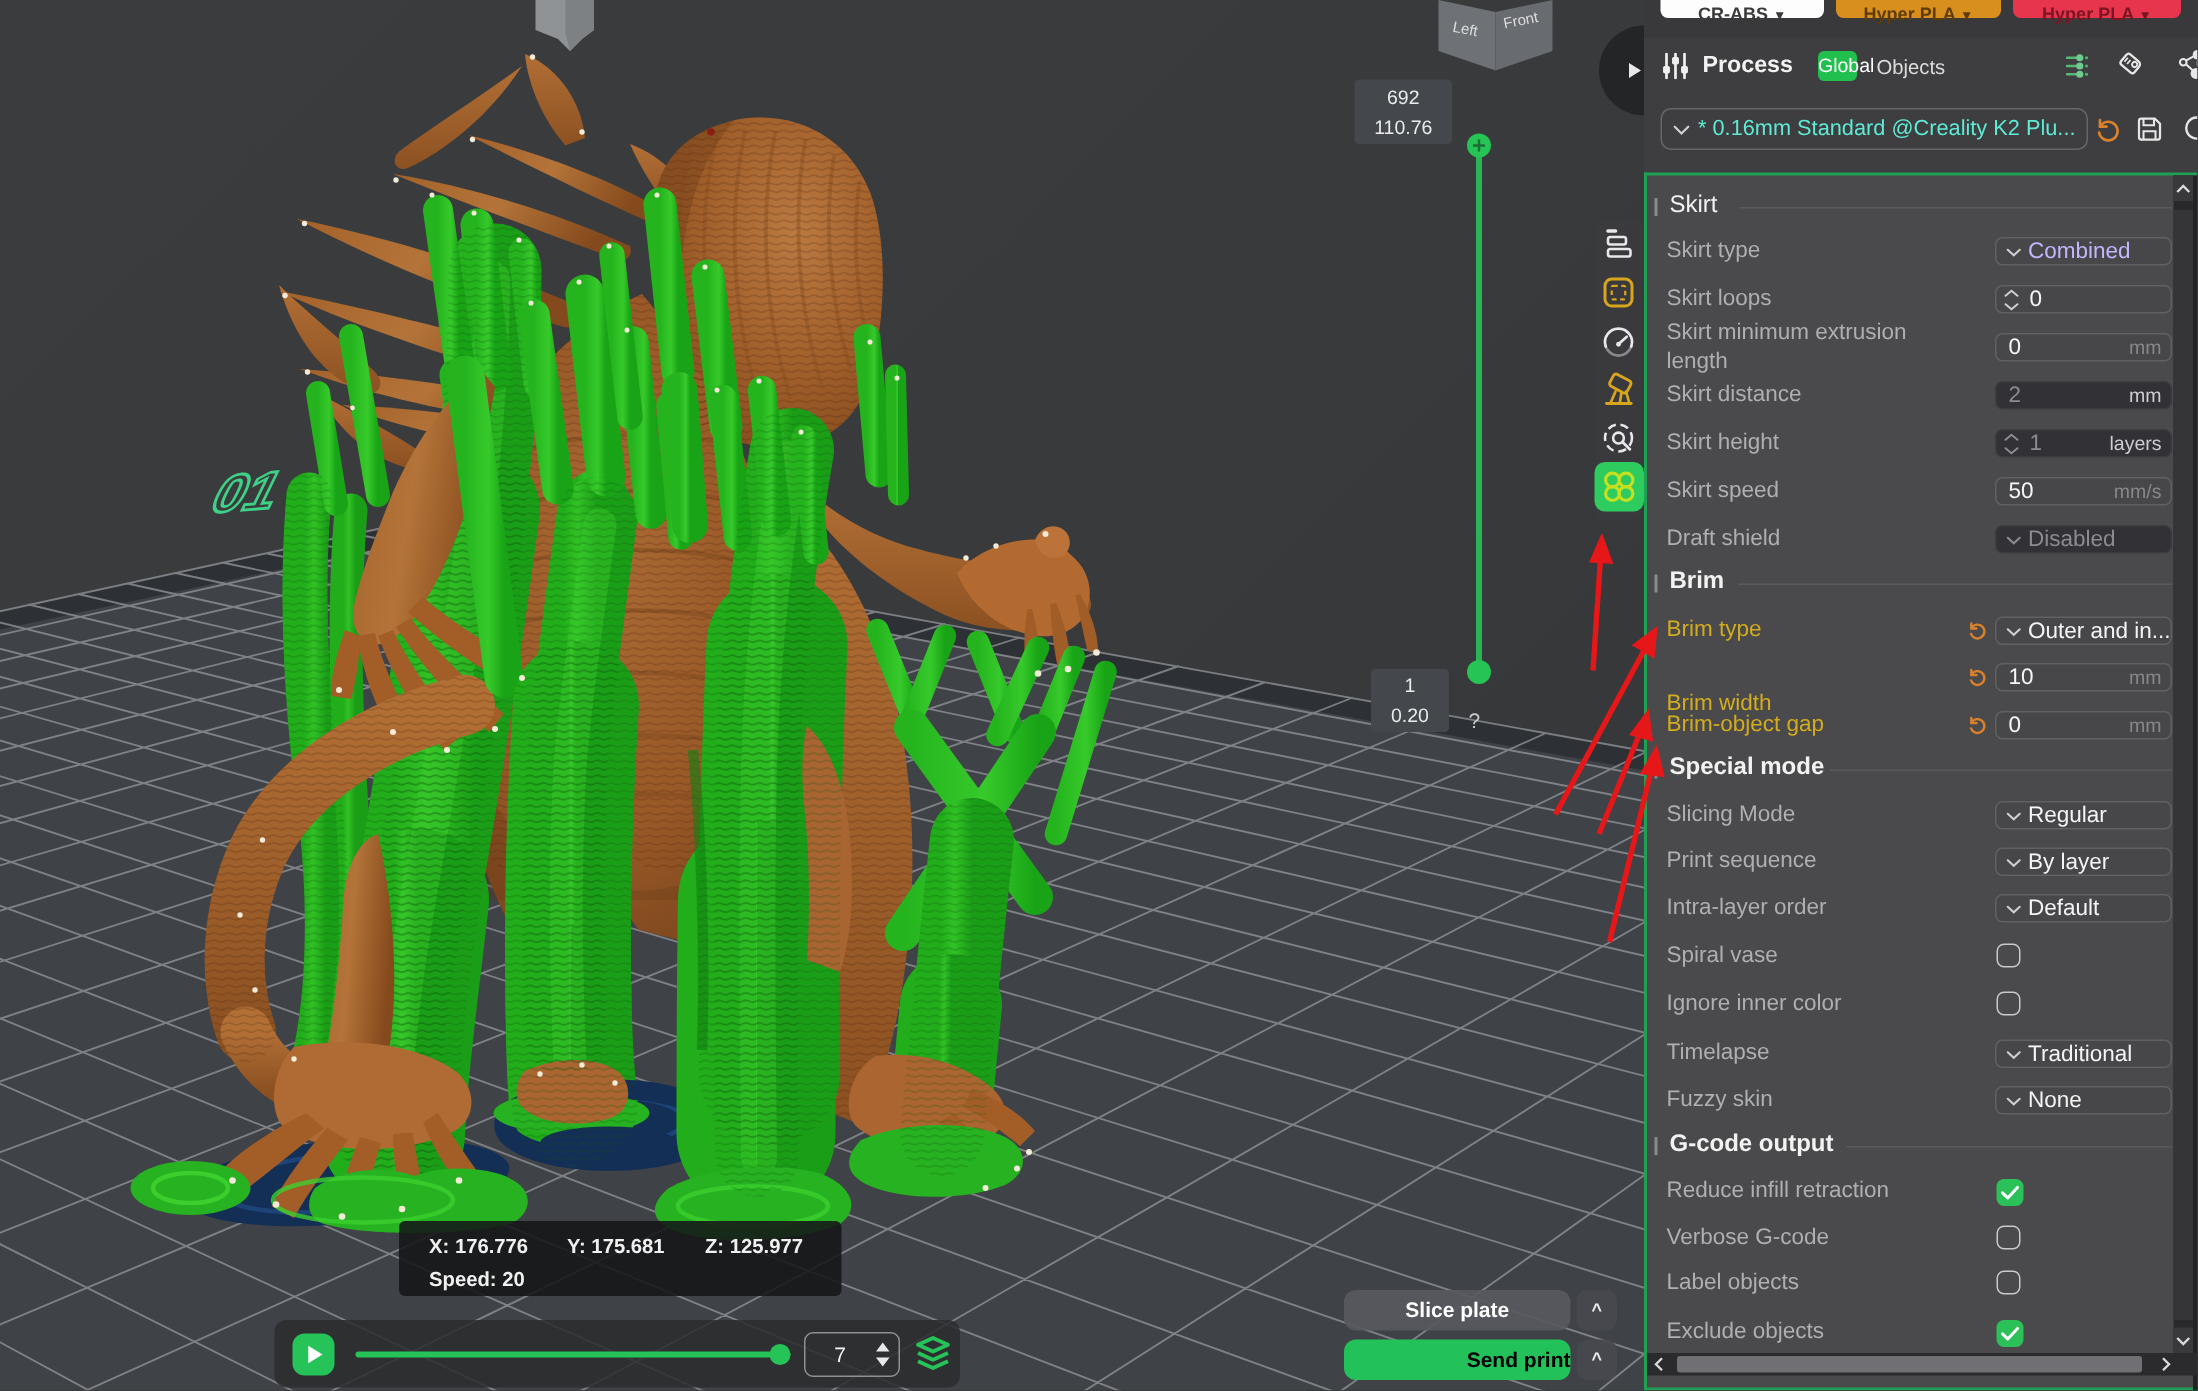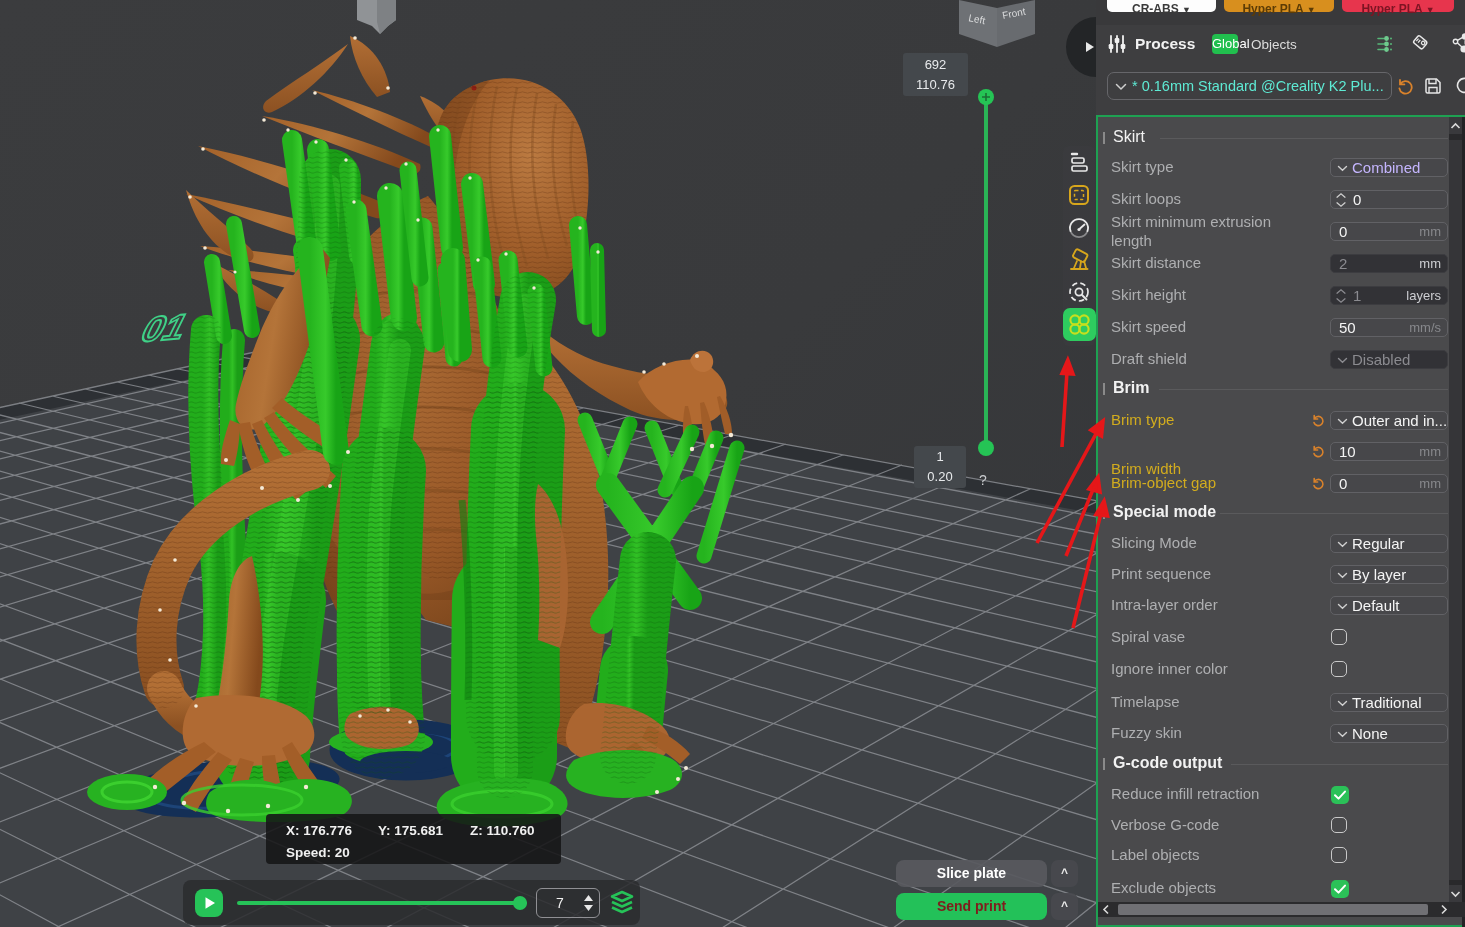--- a/index.html
+++ b/index.html
@@ -352,21 +352,21 @@
 <svg width="25" height="25" viewBox="0 0 25 25" style="position:absolute;left:1067px;top:312px">
  <circle cx="8" cy="8" r="4.6" fill="none" stroke="#c6df1e" stroke-width="2.1"></circle>
  <circle cx="17" cy="8" r="4.6" fill="none" stroke="#c6df1e" stroke-width="2.1"></circle>
  <circle cx="8" cy="17" r="4.6" fill="none" stroke="#c6df1e" stroke-width="2.1"></circle>
  <circle cx="17" cy="17" r="4.6" fill="none" stroke="#c6df1e" stroke-width="2.1"></circle>
 </svg>
 
 <div style="position:absolute;left:266px;top:814px;width:295px;height:50px;background:rgba(22,22,23,0.88);border-radius:4px;color:#f0f0f0;font-size:13.5px;font-weight:bold">
 <div style="position:absolute;left:20px;top:9px">X: 176.776</div>
 <div style="position:absolute;left:112px;top:9px">Y: 175.681</div>
-<div style="position:absolute;left:204px;top:9px">Z: 110.760</div>
+<div style="position:absolute;left:204px;top:9px">Z: 125.977</div>
 <div style="position:absolute;left:20px;top:31px;font-weight:bold">Speed: <b>20</b></div>
 </div>
 
 <div style="position:absolute;left:183px;top:880px;width:457px;height:45px;background:rgba(42,44,46,0.85);border-radius:8px"></div>
 <div style="position:absolute;left:195px;top:889px;width:28px;height:28px;background:#26c358;border-radius:8px"></div>
 <svg width="12" height="14" viewBox="0 0 12 14" style="position:absolute;left:204px;top:896px">
         <path d="M1.5 1.2 L11 7 L1.5 12.8 Z" fill="#fff"></path>
       </svg>
 <div style="position:absolute;left:237px;top:901px;width:290px;height:4px;background:#26c358;border-radius:2px"></div>
 <div style="position:absolute;left:513px;top:896px;width:14px;height:14px;border-radius:50%;background:#26c358"></div>
@@ -379,21 +379,21 @@
 <svg width="26" height="26" viewBox="0 0 26 26" style="position:absolute;left:609px;top:890px">
 <g fill="none" stroke="#26c358" stroke-width="2.6" stroke-linejoin="round">
 <polygon points="13,2 23,6.5 13,11 3,6.5"></polygon>
 <path d="M3 12 L13 16.5 L23 12"></path>
 <path d="M3 17.5 L13 22 L23 17.5"></path>
 </g>
 </svg>
 
 <div style="position:absolute;left:896px;top:860px;width:151px;height:27px;background:rgba(88,89,94,0.92);border-radius:8px;color:#fff;font-size:14px;font-weight:bold;text-align:center;line-height:27px">Slice plate</div>
 <div style="position:absolute;left:1051px;top:860px;width:27px;height:27px;background:rgba(72,73,78,0.92);border-radius:7px;color:#e8e8e8;font-size:12px;font-weight:bold;text-align:center;line-height:27px">^</div>
-<div style="position:absolute;left:896px;top:893px;width:151px;height:27px;background:#23c159;border-radius:8px;color:#7f1d1d;font-size:14px;font-weight:bold;text-align:center;line-height:27px">Send print</div>
+<div style="position:absolute;left:896px;top:893px;width:151px;height:27px;background:#23c159;border-radius:8px;color:#000000;font-size:14px;font-weight:bold;text-align:right;line-height:27px">Send print</div>
 <div style="position:absolute;left:1051px;top:893px;width:27px;height:27px;background:rgba(72,73,78,0.92);border-radius:7px;color:#e8e8e8;font-size:12px;font-weight:bold;text-align:center;line-height:27px">^</div>
 
 </div>
 <div id="panel">
 
 <div style="position:absolute;left:0;top:0;width:369px;height:117px;background:#3e3e40"></div>
 <div style="position:absolute;left:0;top:0;width:369px;height:25px;background:#39393b"></div>
 
 <div style="position:absolute;left:11px;top:-17px;width:109px;height:29px;background:#fdfdfd;border-radius:5px;color:#3a3a3a;font-size:12px;font-weight:bold;text-align:center;line-height:52px">CR-ABS <span style="font-size:9px">▼</span></div>
 <div style="position:absolute;left:128px;top:-17px;width:110px;height:29px;background:#d88f1e;border-radius:5px;color:#5d3c05;font-size:12px;font-weight:bold;text-align:center;line-height:52px">Hyper PLA <span style="font-size:9px">▼</span></div>

